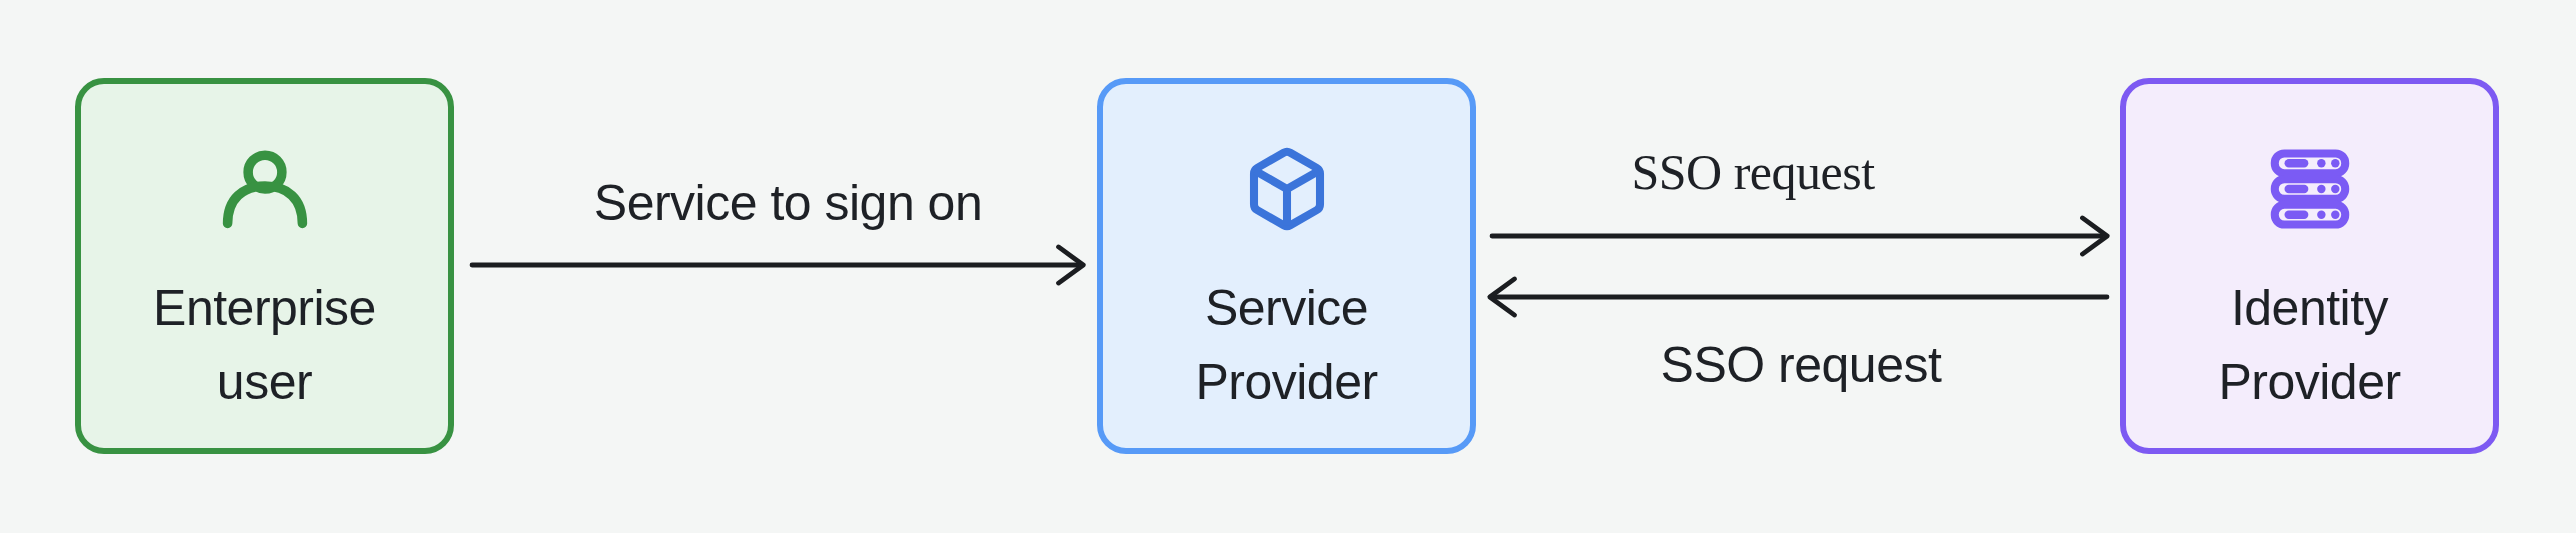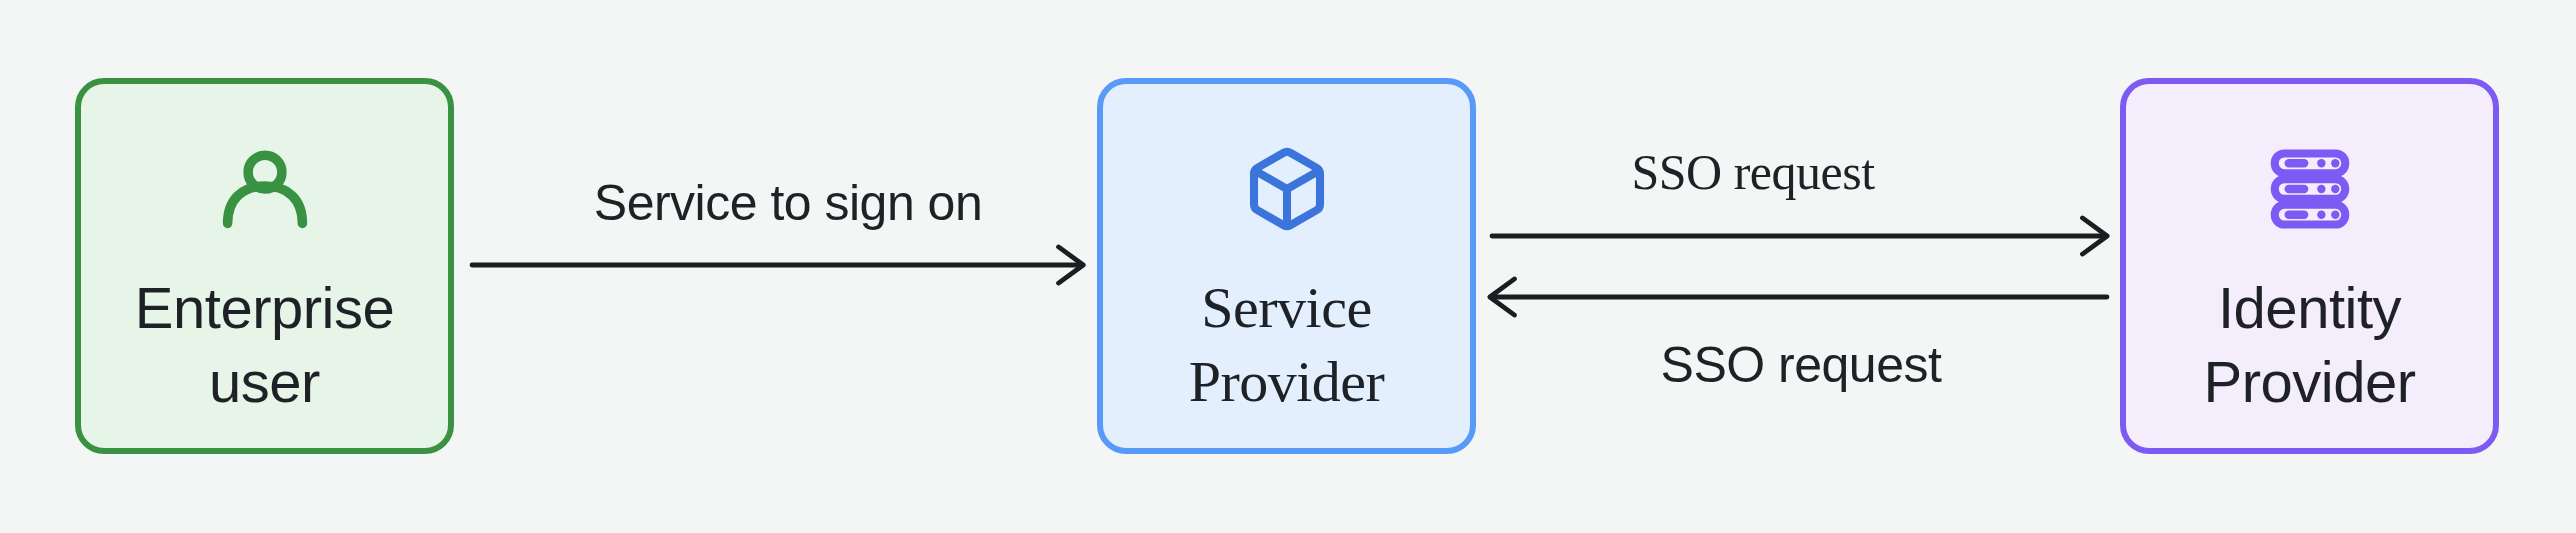--- a/index.html
+++ b/index.html
@@ -22,33 +22,33 @@
     height: 376px;
     box-sizing: border-box;
     border-radius: 29px;
     border: 6.7px solid;
     display: flex;
     flex-direction: column;
     align-items: center;
     padding-top: 61px;
   }
   .node-green  { left: 75px;   background: #e7f4e8; border-color: #389242; }
-  .node-blue   { left: 1097px; background: #e3effd; border-color: #579af7; font-family: Liberation Serif, serif; }
+  .node-blue   { left: 1097px; background: #e3effd; border-color: #579af7; }
   .node-purple { left: 2120px; background: #f4edfc; border-color: #7d5af2; }
 
   .node-icon { width: 88px; height: 88px; flex: 0 0 auto; }
   .node-green  .node-icon { color: #389242; }
   .node-blue   .node-icon { color: #3b74da; }
   .node-purple .node-icon { color: #7b5bf4; }
 
   .node-label {
     margin-top: 38px;
     width: min-content;
     text-align: center;
-    font-size: 58px;
+    font-size: 50px;
     line-height: 74px;
     letter-spacing: -0.5px;
     color: #1e2126;
   }
 
   .arrow { position: absolute; overflow: visible; }
   .arrow line, .arrow polyline {
     stroke: #1b1d20;
     stroke-width: 5;
     fill: none;

